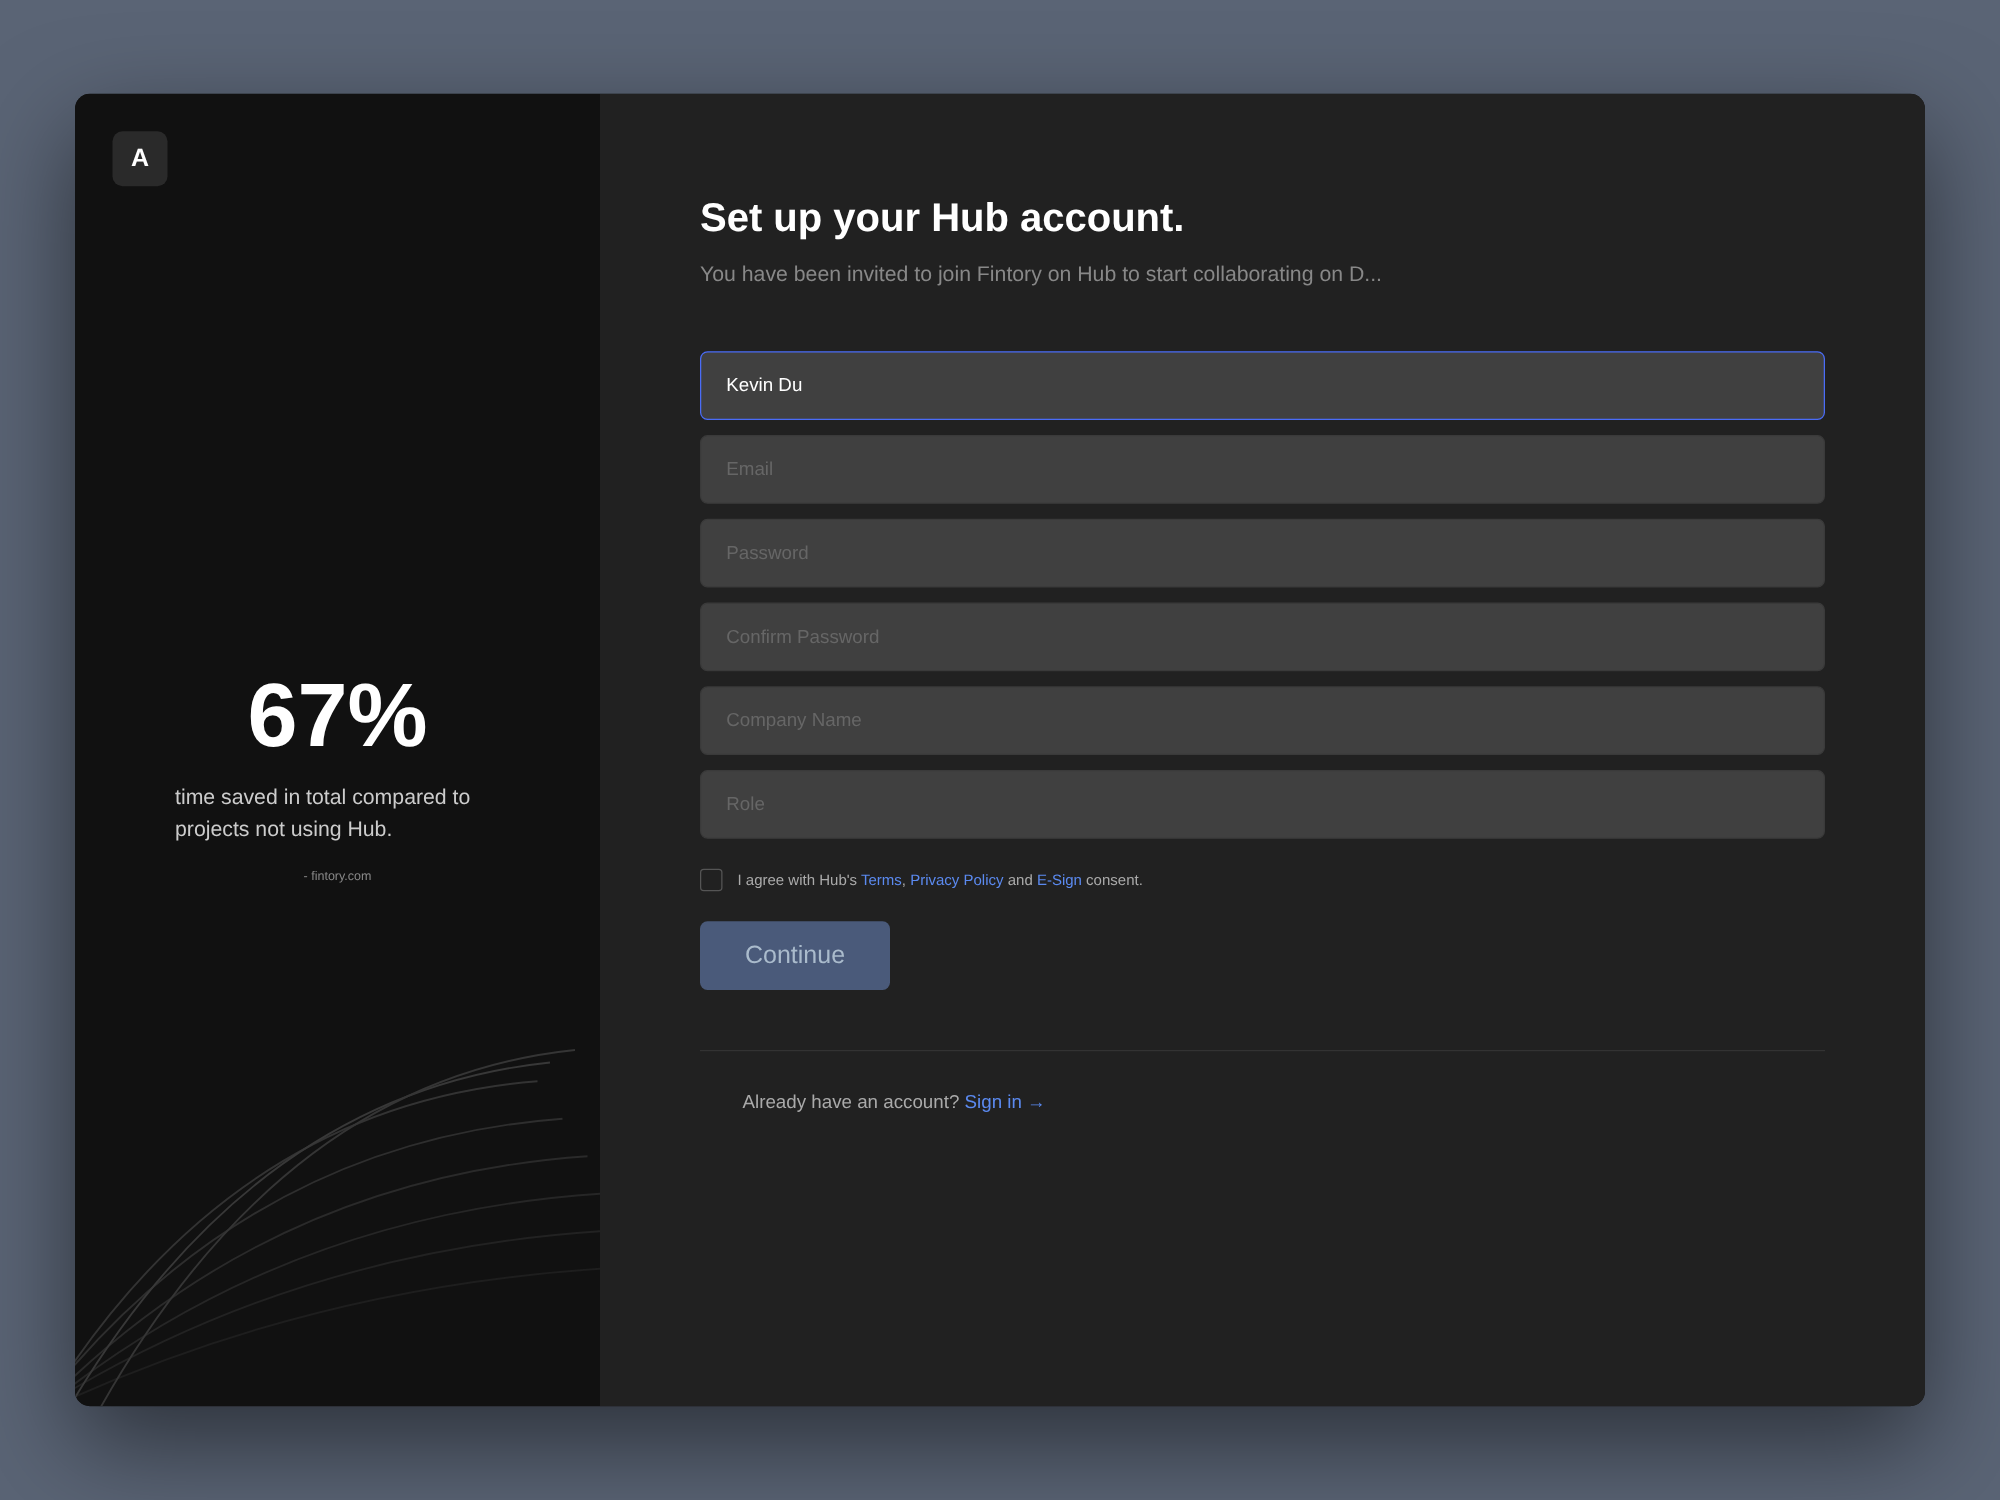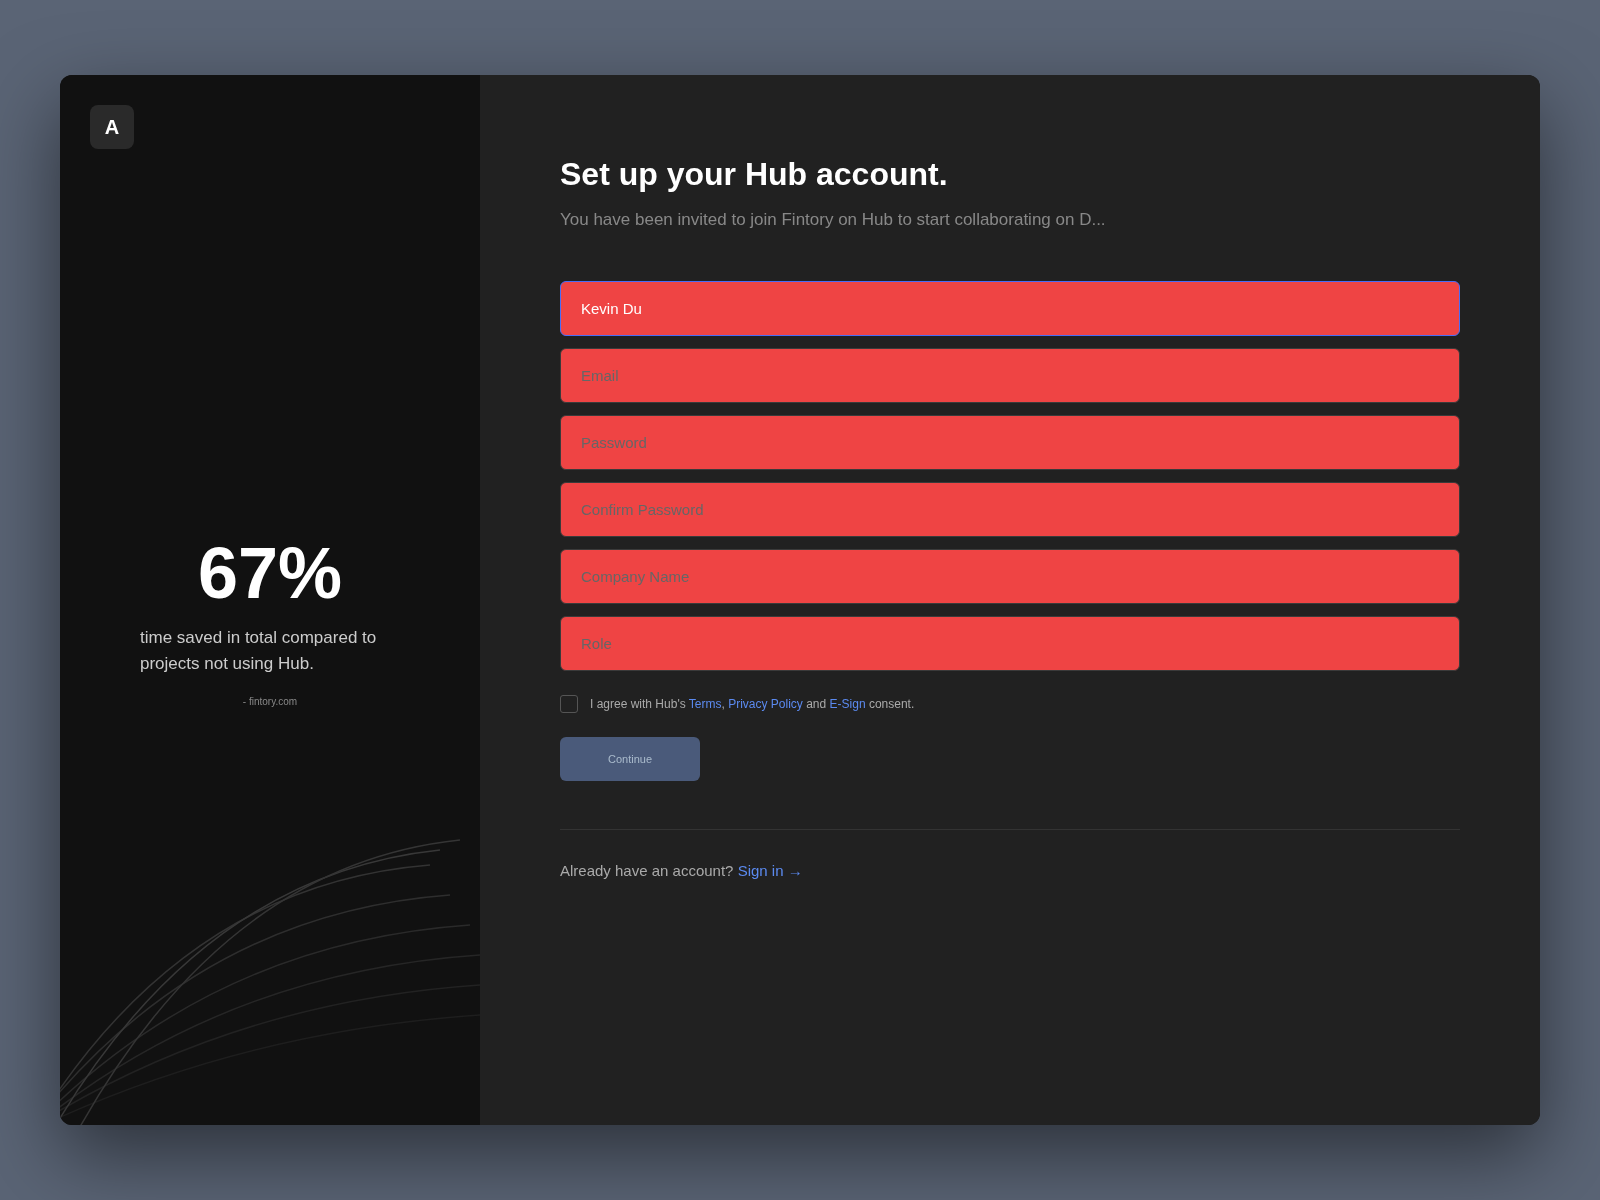--- a/index.html
+++ b/index.html
@@ -131,21 +131,21 @@
 
     .form-fields {
       display: flex;
       flex-direction: column;
       gap: 12px;
       margin-bottom: 24px;
     }
 
     .form-input {
       width: 100%;
-      background: #ef4444;
+      background: #404040;
       border: 1px solid #3a3a3a;
       border-radius: 6px;
       padding: 18px 20px;
       font-size: 15px;
       color: #ffffff;
       outline: none;
       transition: border-color 0.2s;
     }
 
     .form-input::placeholder {
@@ -183,38 +183,39 @@
       color: #5b8af0;
       text-decoration: none;
       cursor: pointer;
     }
 
     .continue-button {
       background: #4a5a7a;
       color: #aabbcc;
       border: none;
       border-radius: 6px;
-      padding: 16px 48px;
-      font-size: 11px;
+      padding: 16px 36px;
+      font-size: 20px;
       font-weight: 500;
       cursor: pointer;
       width: fit-content;
       margin-bottom: 48px;
       transition: background 0.2s;
     }
 
     .divider {
       border: none;
       border-top: 1px solid #333333;
       margin-bottom: 32px;
     }
 
     .signin-row {
       font-size: 15px;
       color: #aaaaaa;
+      margin-left: 34px;
     }
 
     .signin-link {
       color: #5b8af0;
       text-decoration: none;
       cursor: pointer;
     }
   </style>
 </head>
 <body>

